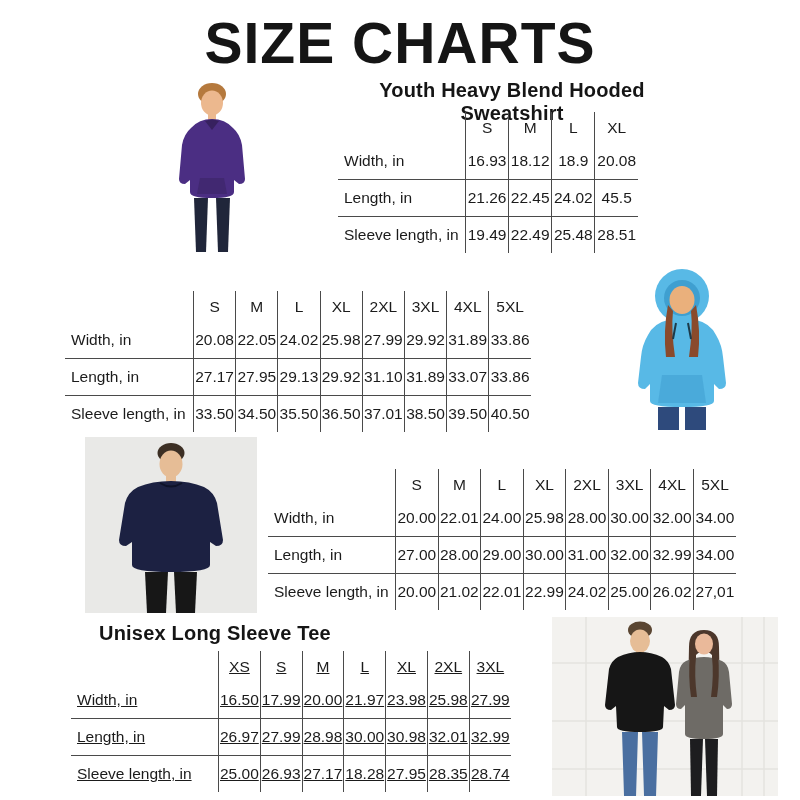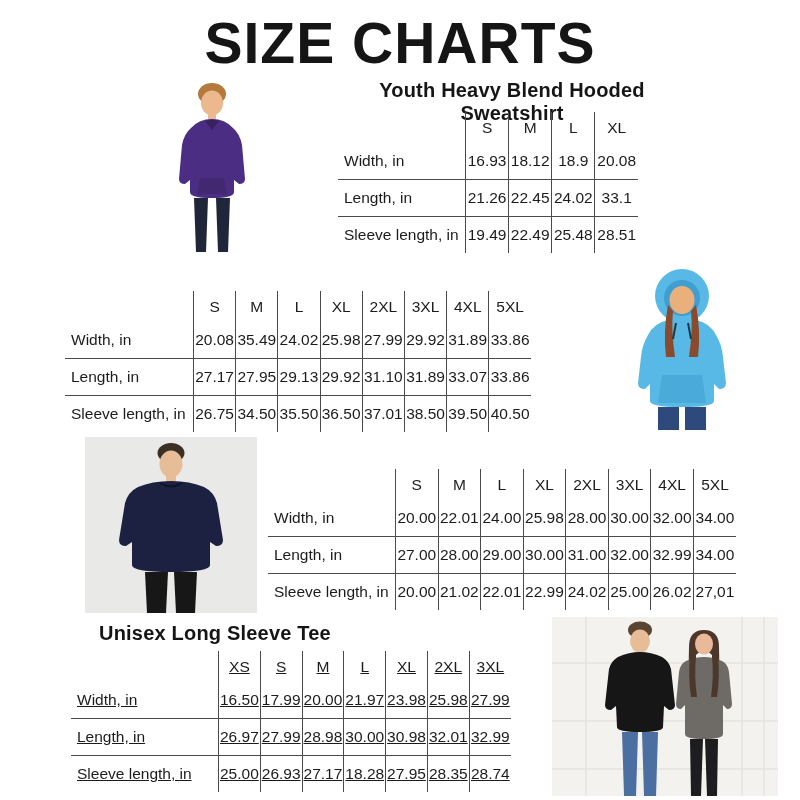--- a/index.html
+++ b/index.html
@@ -79,21 +79,21 @@
             <td>16.93</td>
             <td>18.12</td>
             <td>18.9</td>
             <td>20.08</td>
           </tr>
           <tr>
             <td class="rowlabel">Length, in</td>
             <td>21.26</td>
             <td>22.45</td>
             <td>24.02</td>
-            <td>33.1</td>
+            <td>45.5</td>
           </tr>
           <tr>
             <td class="rowlabel">Sleeve length, in</td>
             <td>19.49</td>
             <td>22.49</td>
             <td>25.48</td>
             <td>28.51</td>
           </tr>
         </tbody>
       </table>
@@ -111,42 +111,42 @@
             <th>2XL</th>
             <th>3XL</th>
             <th>4XL</th>
             <th>5XL</th>
           </tr>
         </thead>
         <tbody>
           <tr>
             <td class="rowlabel">Width, in</td>
             <td>20.08</td>
-            <td>35.49</td>
+            <td>22.05</td>
             <td>24.02</td>
             <td>25.98</td>
             <td>27.99</td>
             <td>29.92</td>
             <td>31.89</td>
             <td>33.86</td>
           </tr>
           <tr>
             <td class="rowlabel">Length, in</td>
             <td>27.17</td>
             <td>27.95</td>
             <td>29.13</td>
             <td>29.92</td>
             <td>31.10</td>
             <td>31.89</td>
             <td>33.07</td>
             <td>33.86</td>
           </tr>
           <tr>
             <td class="rowlabel">Sleeve length, in</td>
-            <td>26.75</td>
+            <td>33.50</td>
             <td>34.50</td>
             <td>35.50</td>
             <td>36.50</td>
             <td>37.01</td>
             <td>38.50</td>
             <td>39.50</td>
             <td>40.50</td>
           </tr>
         </tbody>
       </table>

